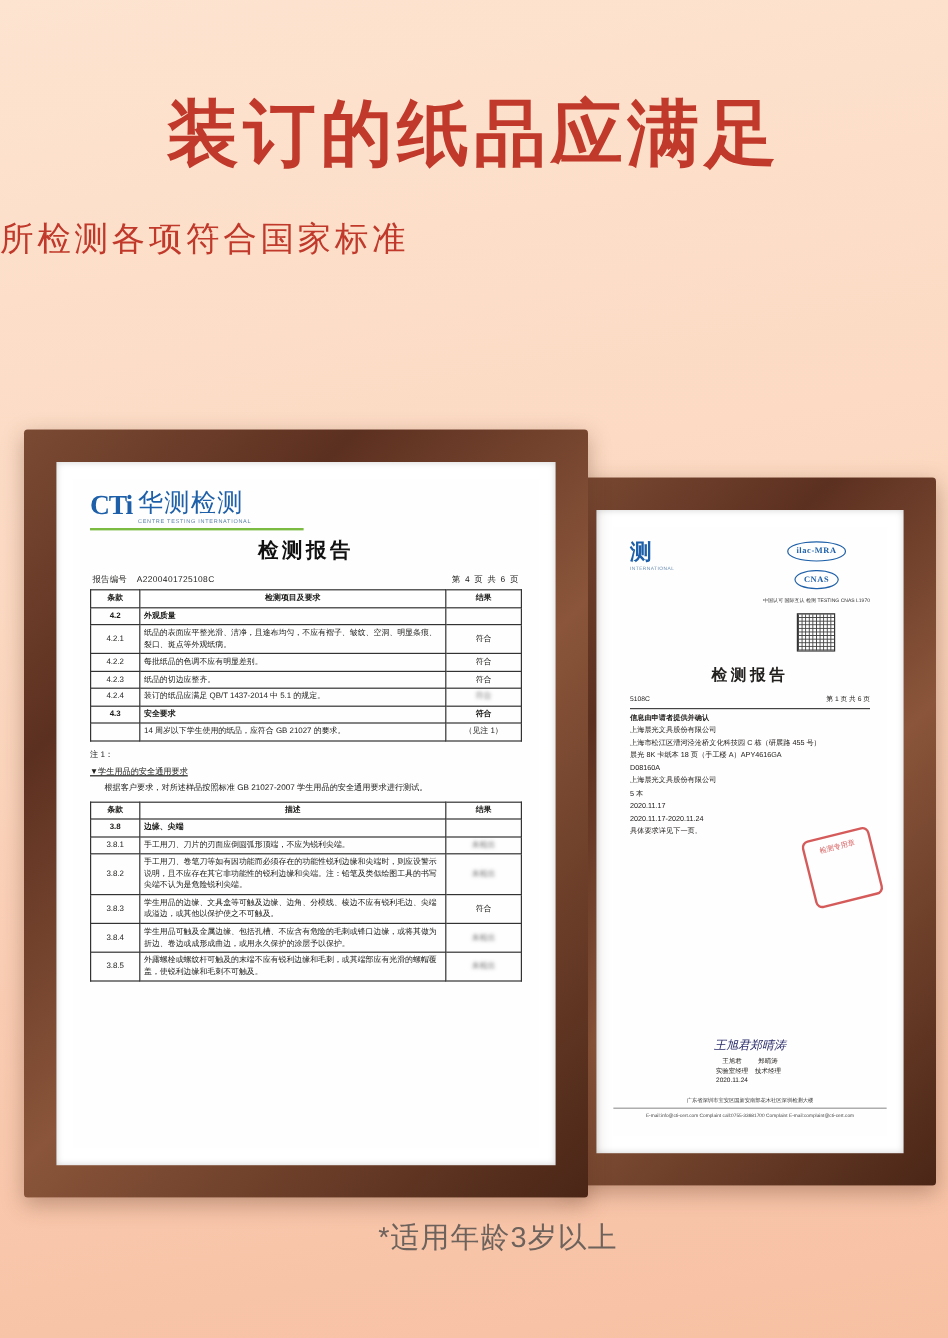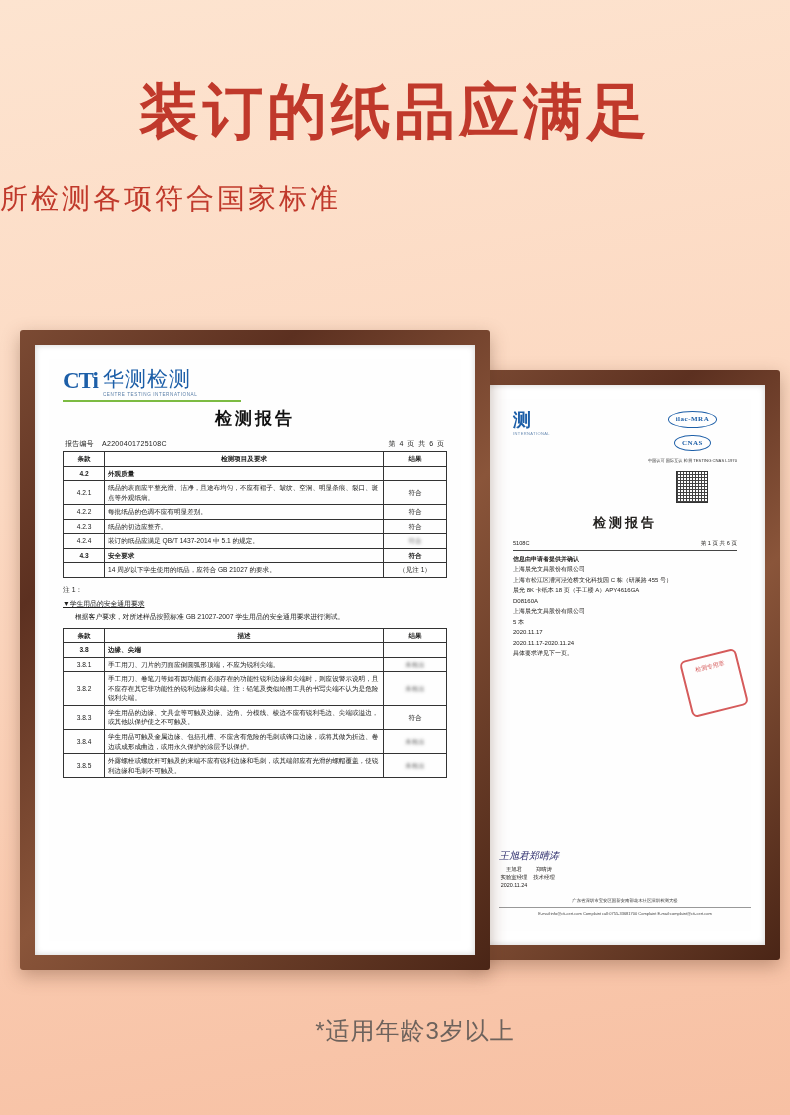--- a/index.html
+++ b/index.html
@@ -49,21 +49,22 @@
     margin-left: 20px;
   }
 
   
   .frame {
     position: absolute;
     box-sizing: border-box;
     background: linear-gradient(135deg, #7b4a33 0%, #5c3020 25%, #8a553a 55%, #4a2516 100%);
     border-radius: 3px;
     box-shadow: 0 6px 18px rgba(90, 50, 30, 0.35);
-    padding: 15px;
+    padding: 27px;
+    margin-top: 28px;
   }
   .frame .mat {
     width: 100%;
     height: 100%;
     background: #ffffff;
     box-sizing: border-box;
     box-shadow: inset 0 0 6px rgba(0,0,0,0.18);
     padding: 14px;
     position: relative;
     overflow: hidden;
@@ -291,21 +292,21 @@
     box-sizing: border-box;
     opacity: 0.8;
     font-family: "Liberation Serif", serif;
   }
   .sign-area {
     position: absolute;
     bottom: 42px;
     left: 0;
     width: 100%;
     display: flex;
-    justify-content: flex-start;
+    justify-content: center;
     font-size: 5.4px;
     text-align: center;
   }
   .sign-script {
     font-family: "Liberation Serif", serif;
     font-style: italic;
     font-size: 10px;
     color: #2b2b6b;
     margin-bottom: 2px;
   }

